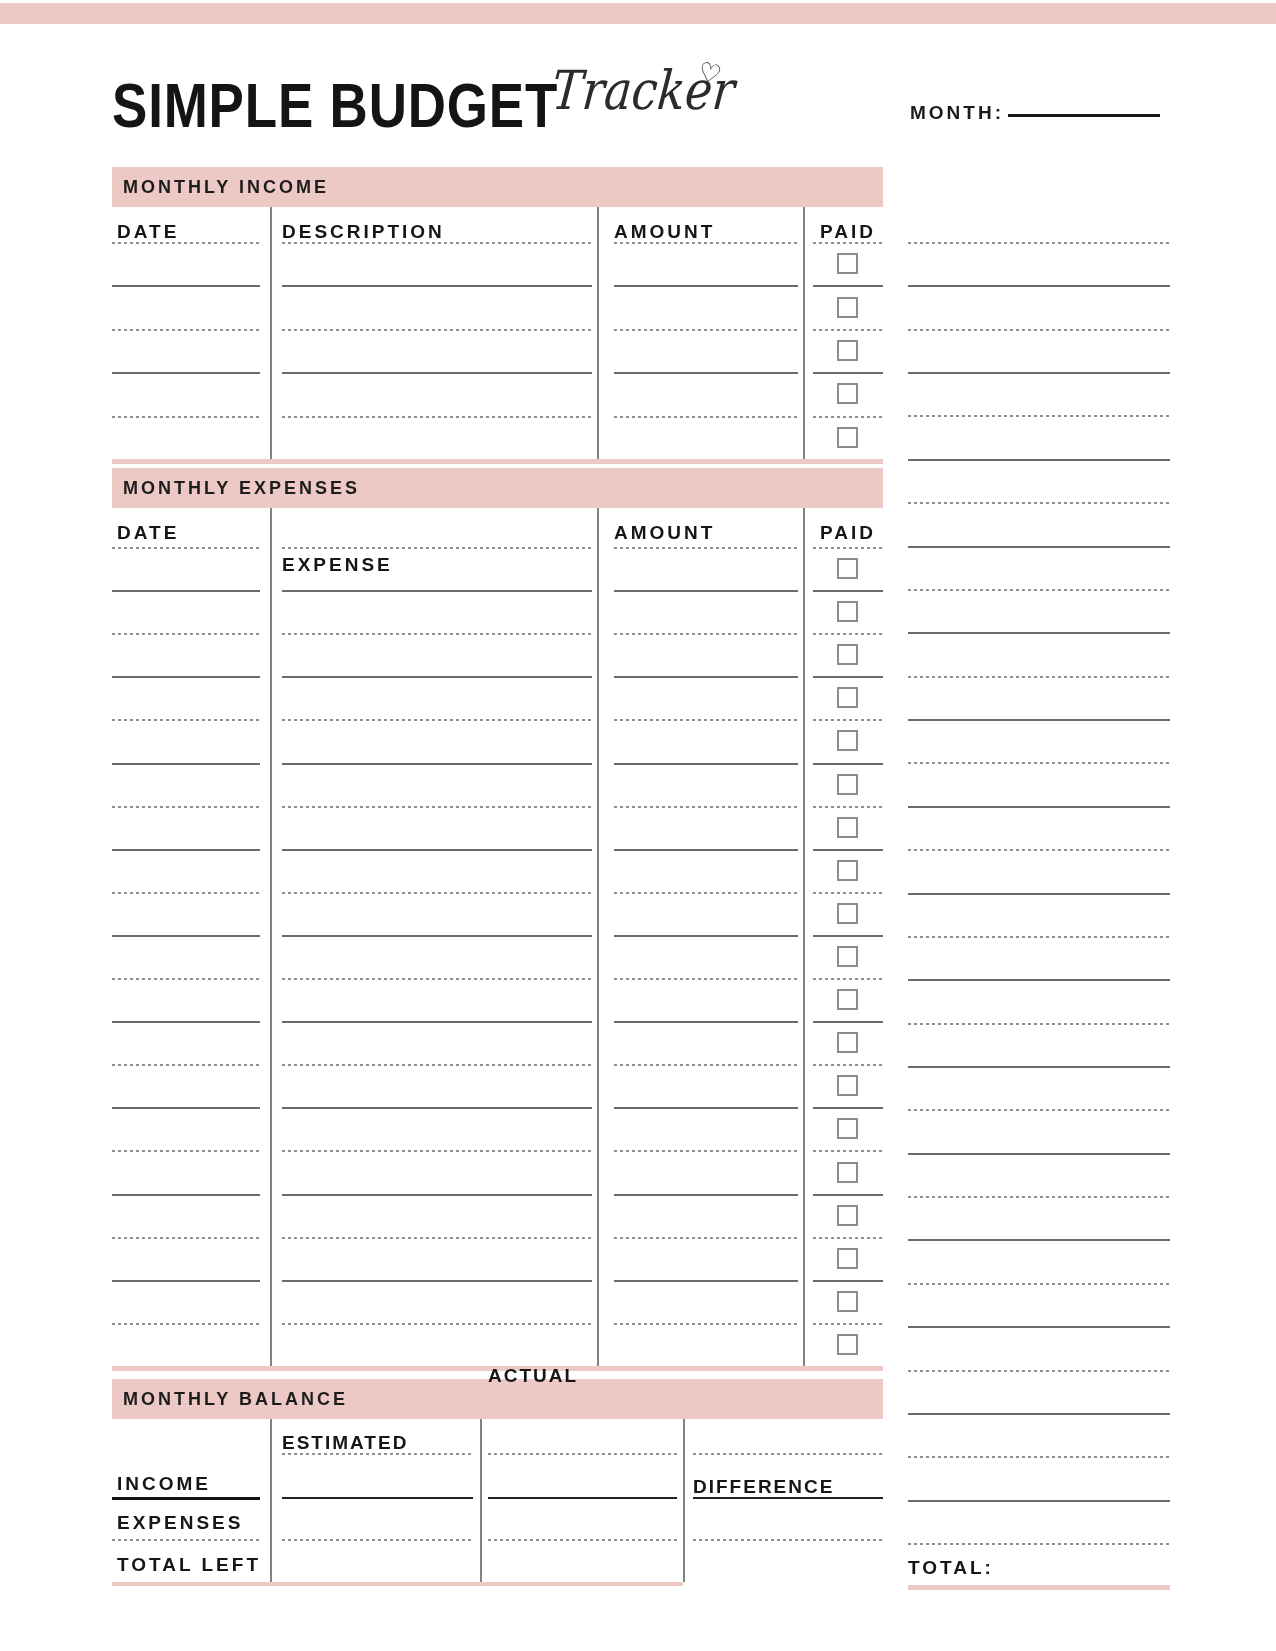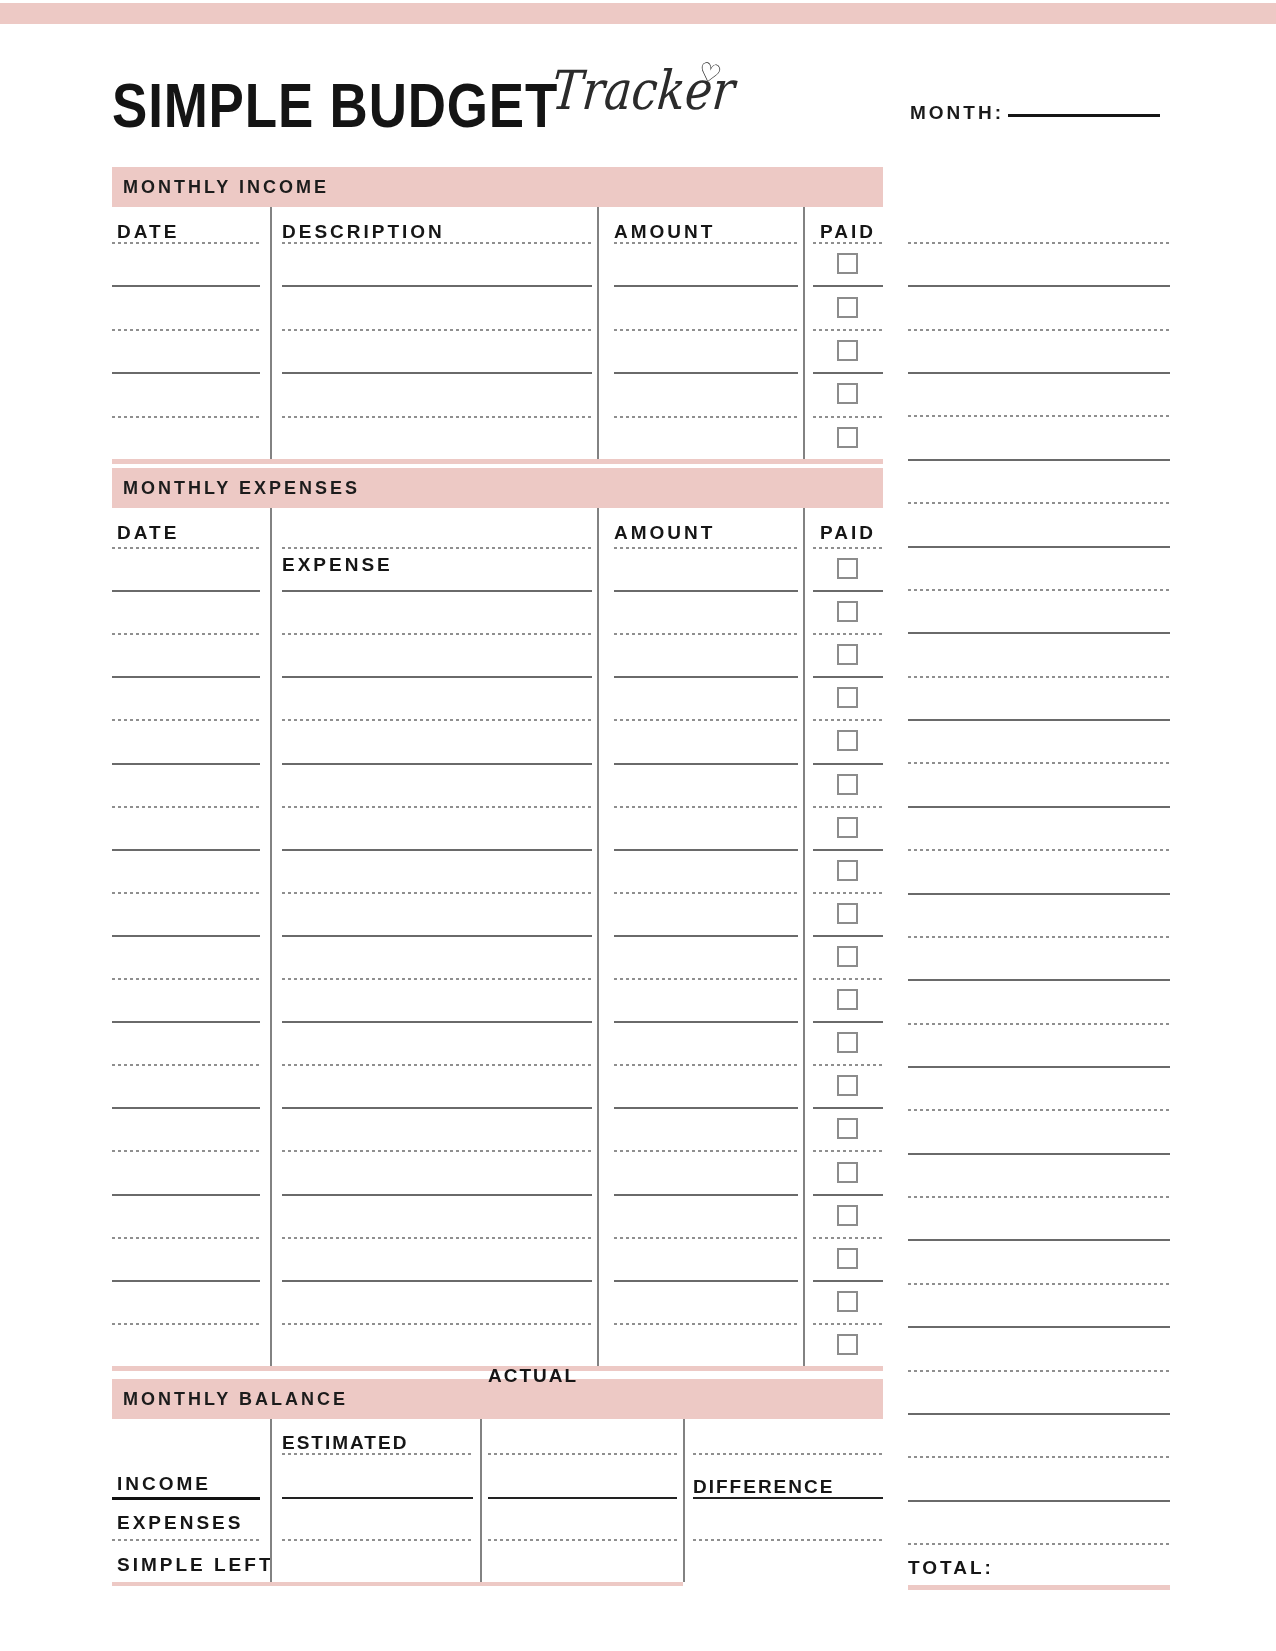--- a/index.html
+++ b/index.html
@@ -232,19 +232,19 @@
       <div class="col-label" style="left: 117px; top: 1473px;">INCOME</div>
       <div class="hline black" style="left: 112px; top: 1497px; width: 148px;"></div>
       <div class="hline dark" style="left: 282px; top: 1497px; width: 191px;"></div>
       <div class="hline dark" style="left: 488px; top: 1497px; width: 189px;"></div>
       <div class="hline dark" style="left: 693px; top: 1497px; width: 190px;"></div>
       <div class="col-label" style="left: 117px; top: 1512px;">EXPENSES</div>
       <div class="dline" style="left: 112px; top: 1539px; width: 148px;"></div>
       <div class="dline" style="left: 282px; top: 1539px; width: 191px;"></div>
       <div class="dline" style="left: 488px; top: 1539px; width: 189px;"></div>
       <div class="dline" style="left: 693px; top: 1539px; width: 190px;"></div>
-      <div class="col-label" style="left: 117px; top: 1554px;">SIMPLE LEFT</div>
+      <div class="col-label" style="left: 117px; top: 1554px;">TOTAL LEFT</div>
       <div class="vline" style="left: 270px; top: 1419px; height: 163px;"></div>
       <div class="vline" style="left: 480px; top: 1419px; height: 163px;"></div>
       <div class="vline" style="left: 683px; top: 1419px; height: 163px;"></div>
       <div class="strip" style="left: 112px; top: 1582px; width: 571px; height: 4px;"></div>
     </div>
 </div>
 
 </body></html>

